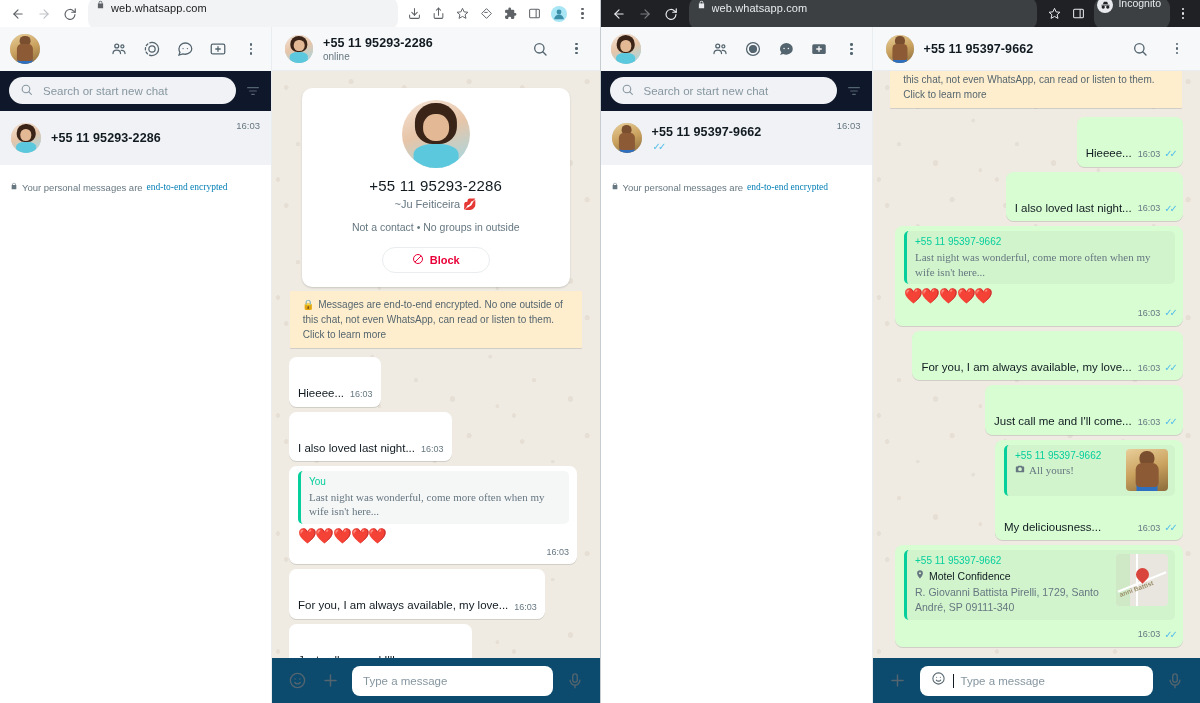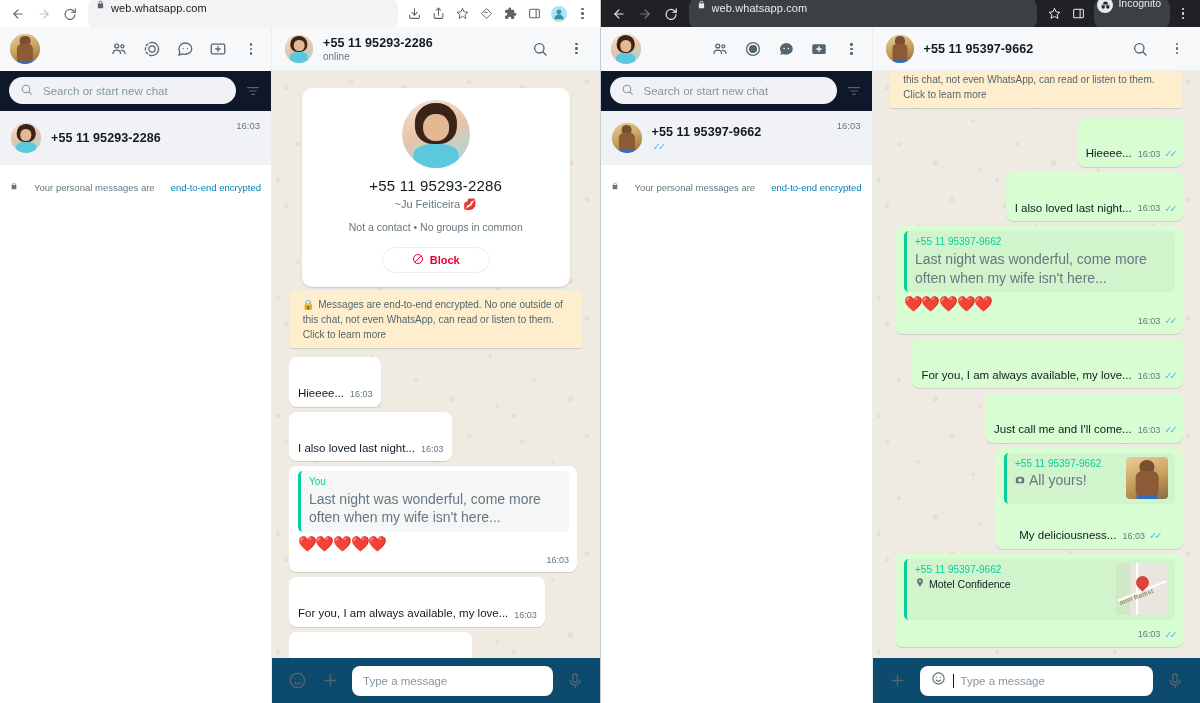--- a/index.html
+++ b/index.html
@@ -61,22 +61,22 @@
   .search-box { flex: 1; height: 27px; background: #f0f2f5; border-radius: 14px; display: flex; align-items: center; gap: 10px; padding: 0 11px; }
   .search-ph { font-size: 11.5px; color: #8696a0; }
   .filter-ico { width: 18px; height: 18px; color:#54656f; display:flex; align-items:center; justify-content:center; }
 
   .chat-item { height: 54px; display: flex; align-items: center; gap: 10px; padding: 0 11px; background: #f0f2f5; }
   .chat-item-txt { flex: 1; min-width: 0; }
   .chat-name { font-size: 12.5px; color: #111b21; font-weight: 600; letter-spacing:.1px; }
   .chat-sub { margin-top: 2px; color:#667781; display:flex; align-items:center; }
   .chat-time { font-size: 9.5px; color: #667781; align-self: flex-start; margin-top: 9px; }
 
-  .enc-note { display: flex; align-items: center; justify-content:space-between; gap: 4px; padding: 16px 10px 0 10px; font-size: 9.5px; color: #667781; }
-  .enc-note a { color: #027eb5; text-decoration: none; }
+  .enc-note { display: flex; align-items: center; justify-content:flex-start; gap: 4px; padding: 16px 10px 0 10px; font-size: 9.5px; color: #667781; }
+  .enc-note a { color: #027eb5; text-decoration: none; font-family: Liberation Serif, serif; }
 
   
   .chat-head { height: 44px; display: flex; align-items: center; gap: 10px; padding: 0 13px; background: #f7f8fa; border-bottom: 1px solid #e9edef; z-index:3; }
   .chat-head-title { font-size: 12.5px; color: #111b21; font-weight: 600; letter-spacing:.1px; }
   .chat-head-sub { font-size: 10px; color: #667781; margin-top: 1px; }
   .chat-head-icons { margin-left: auto; display: flex; align-items: center; gap: 17px; }
 
   
   .msgs {
     flex: 1; overflow: hidden; position: relative;
@@ -131,21 +131,21 @@
 
   
   .quote {
     border-radius: 5px; padding: 4px 7px 5px 8px; margin-bottom: 3px;
     border-left: 3.5px solid #06cf9c; display: flex; gap: 7px; overflow: hidden;
   }
   .q-in  { background: #f5f6f6; }
   .q-out { background: #d1f4cc; }
   .q-body { flex:1; min-width:0; }
   .q-name { font-size: 10px; color: #06cf9c; font-weight: 500; margin-bottom:1px; }
-  .q-text { font-size: 14px; color: #667781; line-height:1.35; }
+  .q-text { font-size: 11px; color: #667781; line-height:1.35;font-family:Liberation Serif, serif; }
   .q-thumb { width: 42px; height: 42px; border-radius: 4px; flex: 0 0 auto; overflow:hidden; }
 
   .hearts { font-size: 15px; line-height: 1.2; letter-spacing: -1px; }
 
   .loc-line { display:flex; align-items:flex-end; gap:4px; font-size:10.5px; color:#111b21; }
   .loc-addr { font-size: 10.5px; color:#667781; line-height:1.4; margin-top:2px; }
   .map-thumb { width: 52px; height: 52px; border-radius: 4px; flex:0 0 auto; overflow:hidden; position:relative; }
 
   
   .composer { height: 45px; background: #0c4a6e; display: flex; align-items: center; gap: 11px; padding: 0 14px; flex:0 0 45px; }
@@ -403,21 +403,21 @@
           <div class="msgs-inner">
 
             <div class="prof-card">
               <div class="prof-pic">
                   <div class="art art-f">
                     <i></i>
                   </div>
                 </div>
               <div class="prof-num">+55 11 95293-2286</div>
               <div class="prof-push">~Ju Feiticeira 💋</div>
-              <div class="prof-meta">Not a contact • No groups in common</div>
+              <div class="prof-meta">Not a contact • No groups in outside</div>
               <div class="block-btn">
                 <span>
                   <svg width="12" height="12" viewBox="0 0 24 24" fill="none" stroke="#ea0038" stroke-width="2">
                       <circle cx="12" cy="12" r="9"></circle>
                       <line x1="5.6" y1="18.4" x2="18.4" y2="5.6"></line>
                     </svg>
                 </span>
                 <span>Block</span>
               </div>
             </div>
@@ -812,21 +812,21 @@
                       </span>
                       <span>All yours!</span>
                     </div>
                   </div>
                   <div class="q-thumb">
                       <div class="art art-m">
                         <i></i>
                       </div>
                     </div>
                 </div>
-                <div class="inline" style="justify-content:center">
+                <div class="inline" style="justify-content:space-between">
                   <span>My deliciousness...</span>
                   <span class="meta">
                       <span>16:03</span>
                       <span class="ticks">✓✓</span>
                     </span>
                 </div>
               </div>
             </div>
 
             <div class="row out">
@@ -835,20 +835,21 @@
                   <div class="q-body">
                     <div class="q-name">+55 11 95397-9662</div>
                     <div class="loc-line">
                       <span>
                         <svg width="10" height="11" viewBox="0 0 24 24" fill="#667781">
                             <path d="M12 2a7 7 0 0 0-7 7c0 5.2 7 13 7 13s7-7.8 7-13a7 7 0 0 0-7-7zm0 9.5A2.5 2.5 0 1 1 12 6.5a2.5 2.5 0 0 1 0 5z"></path>
                           </svg>
                       </span>
                       <span>Motel Confidence</span>
                     </div>
+                    <div class="loc-addr">R. Giovanni Battista Pirelli, 1729, Santo André, SP 09111-340</div>
                   </div>
                   <div class="map-thumb">
                     <div class="map-art">
                         <div class="g3"></div>
                         <div class="g2"></div>
                         <div class="g1"></div>
                         <div class="pin"></div>
                         <div class="lbl">anni Battist</div>
                       </div>
                   </div>

